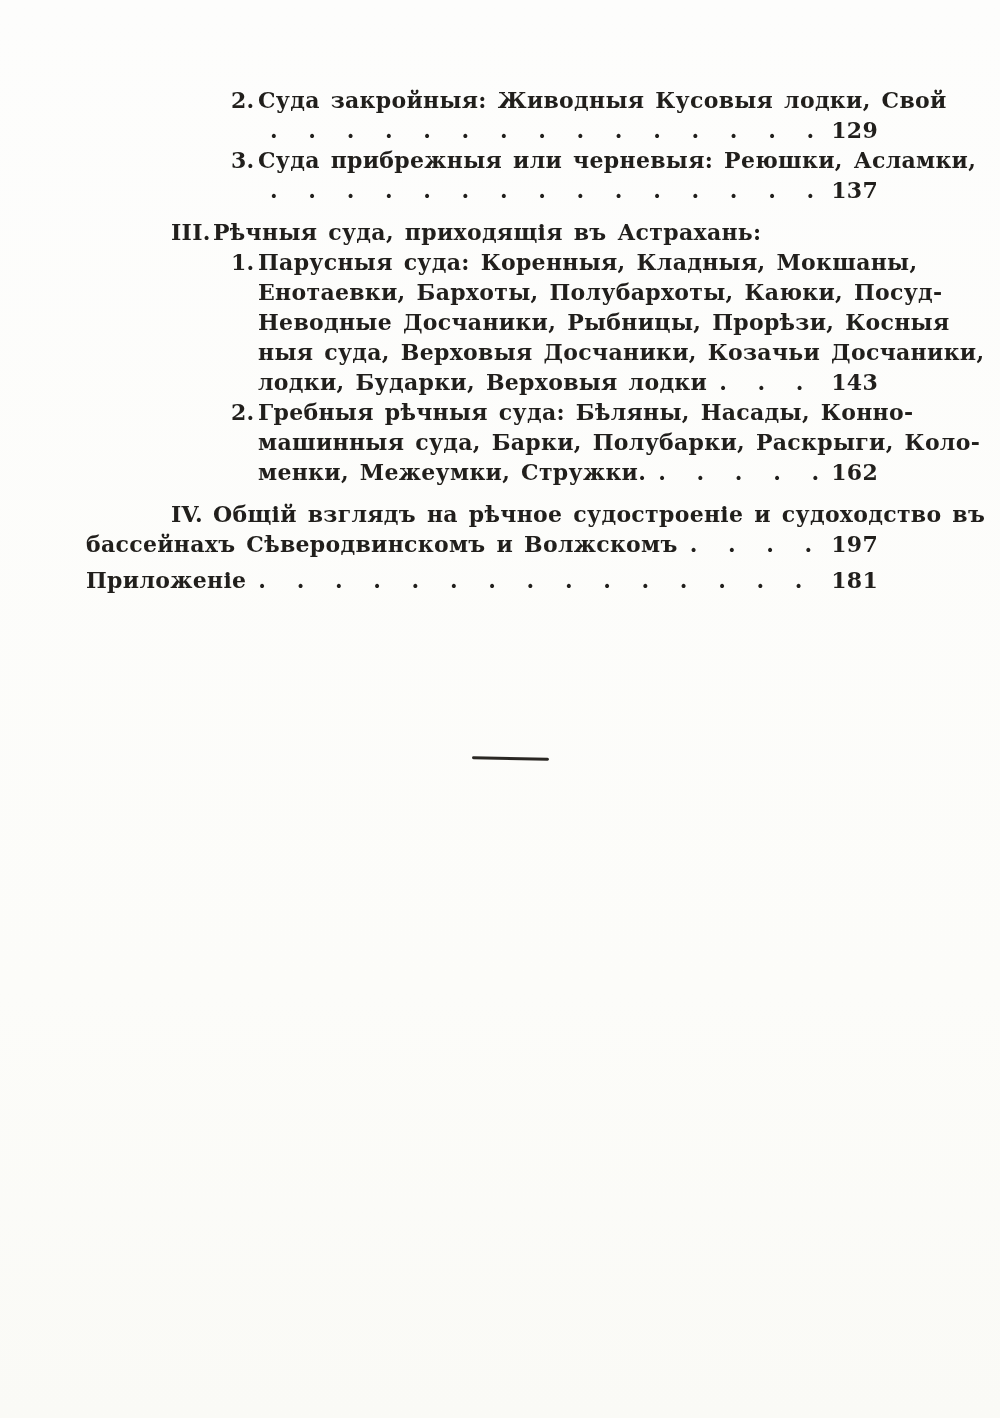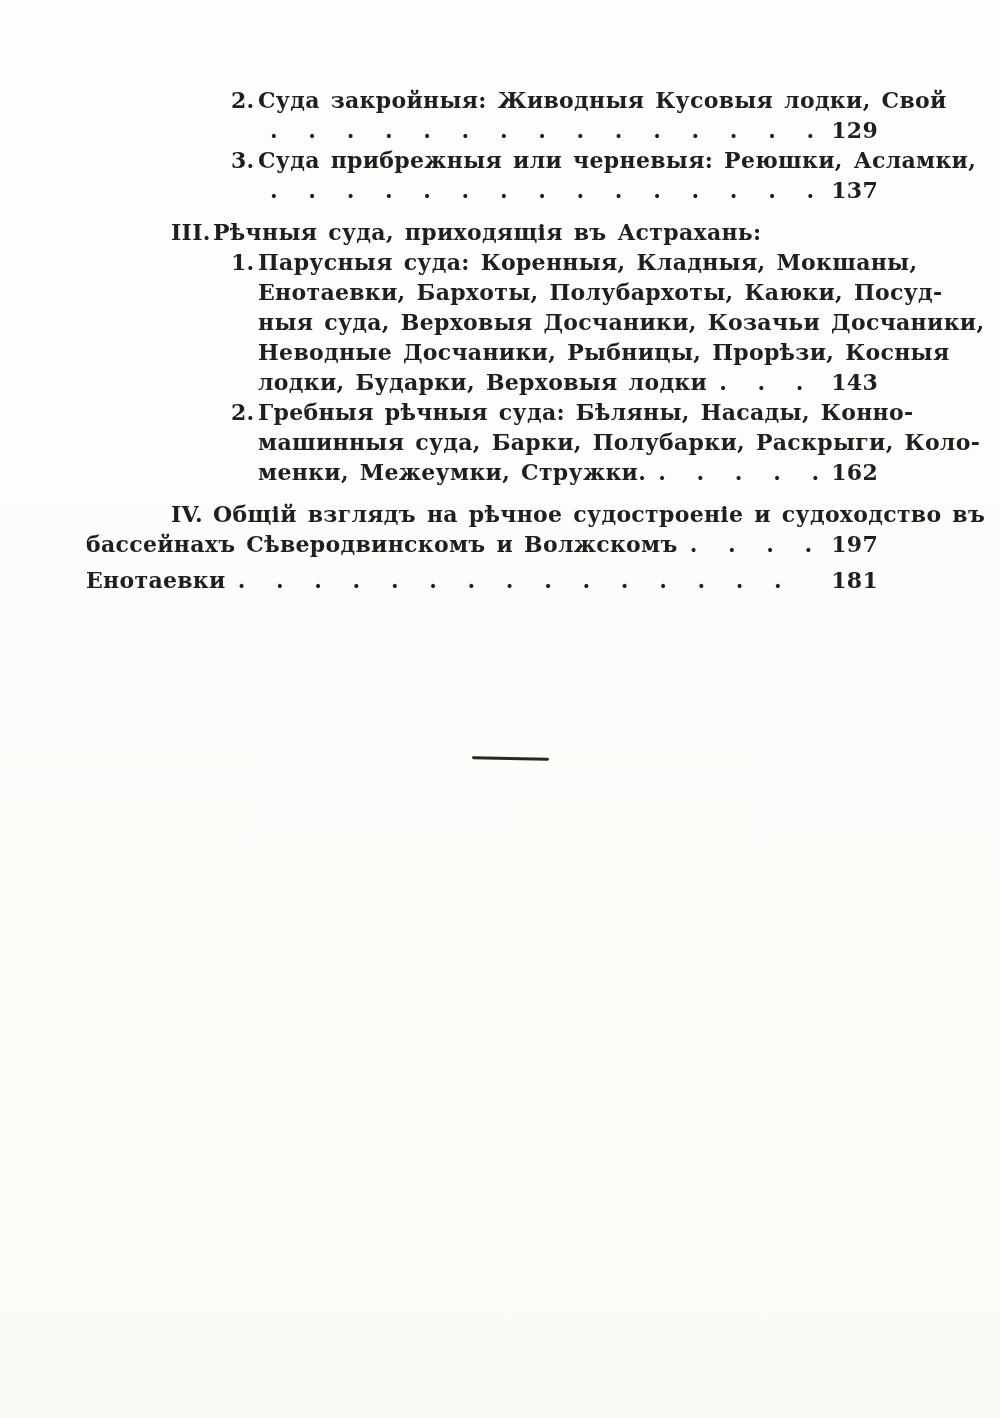--- a/index.html
+++ b/index.html
@@ -112,25 +112,25 @@
     <div class="row t-item">
       <span class="num">1.</span>
       <span class="txt">Парусныя суда: Коренныя, Кладныя, Мокшаны,</span>
     </div>
 
     <div class="row t-cont">
       <span class="txt">Енотаевки, Бархоты, Полубархоты, Каюки, Посуд-</span>
     </div>
 
     <div class="row t-cont">
-      <span class="txt">ныя суда, Верховыя Досчаники, Козачьи Досчаники,</span>
+      <span class="txt">Неводные Досчаники, Рыбницы, Прорѣзи, Косныя</span>
     </div>
 
     <div class="row t-cont">
-      <span class="txt">Неводные Досчаники, Рыбницы, Прорѣзи, Косныя</span>
+      <span class="txt">ныя суда, Верховыя Досчаники, Козачьи Досчаники,</span>
     </div>
 
     <div class="row t-cont">
       <span class="txt">лодки, Бударки, Верховыя лодки</span>
       <span class="dots">. . . . . . . . . . . . . . .</span>
       <span class="pg">143</span>
     </div>
 
     <div class="row t-item">
       <span class="num">2.</span>
@@ -152,21 +152,21 @@
       <span class="txt">Общій взглядъ на рѣчное судостроеніе и судоходство въ</span>
     </div>
 
     <div class="row t-rcont">
       <span class="txt">бассейнахъ Сѣверодвинскомъ и Волжскомъ</span>
       <span class="dots">. . . . . . . . . . . . . . .</span>
       <span class="pg">197</span>
     </div>
 
     <div class="row t-rcont g6">
-      <span class="txt">Енотаевки</span>
+      <span class="txt">Приложеніе</span>
       <span class="dots">. . . . . . . . . . . . . . .</span>
       <span class="pg">181</span>
     </div>
 
   </div>
 
   <div class="end-rule"></div>
 
 </div>
 

